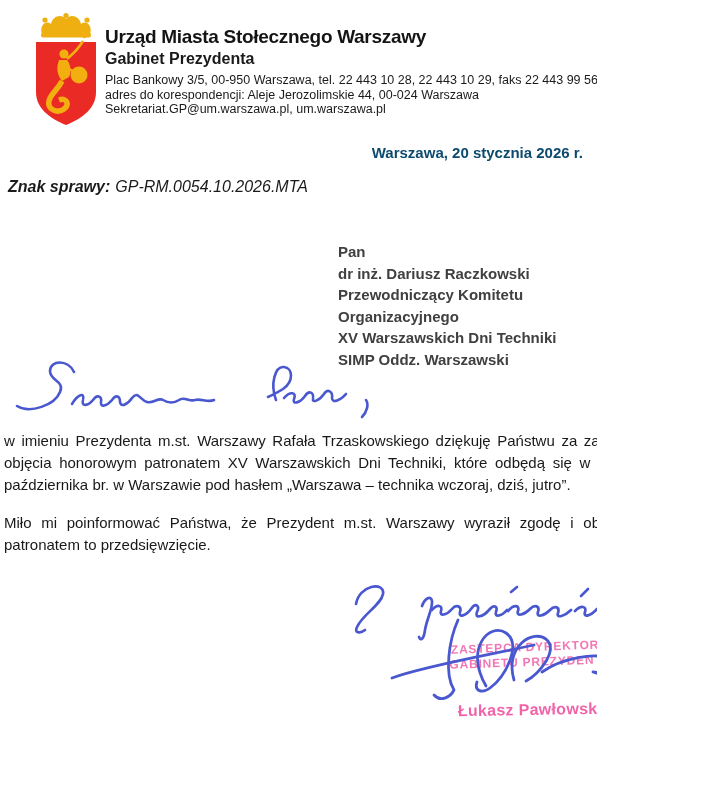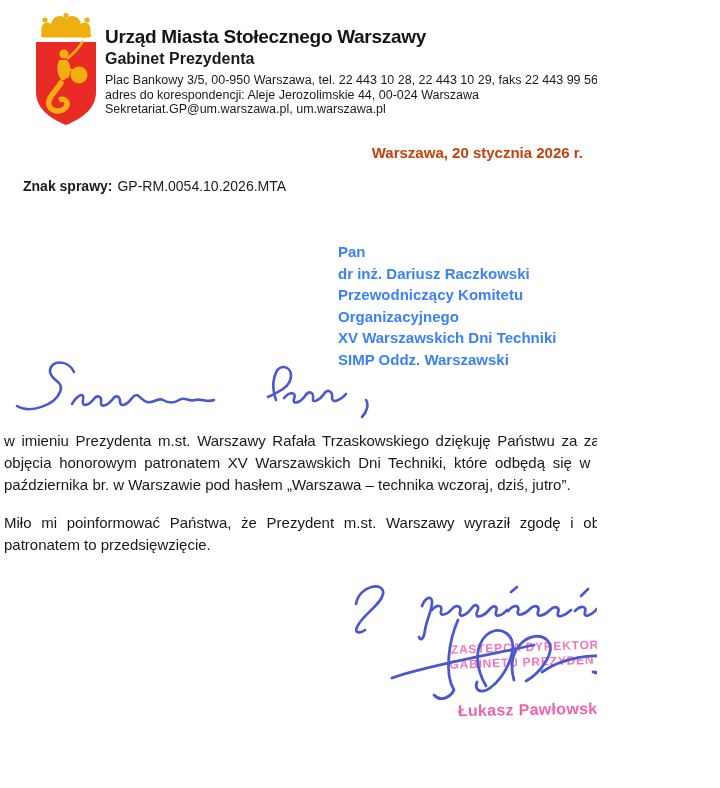--- a/index.html
+++ b/index.html
@@ -20,29 +20,29 @@
   .org-name {
     font-size: 19px; font-weight: 700; letter-spacing: -0.3px; color: #141414;
   }
   .dept { font-size: 16px; font-weight: 700; margin-top: 2px; color: #1a1a1a; }
   .addr-block { margin-top: 5px; }
   .addr-line { font-size: 12.5px; font-weight: 400; line-height: 14.5px; color: #1a1a1a; }
 
   
   .dateline {
     position: absolute; top: 144px; right: 14px;
-    font-size: 15px; font-weight: 600; color: #c2410c;
+    font-size: 15px; font-weight: 600; color: #0c4a6e;
   }
-  .case-line { position: absolute; top: 178px; left: 23px; font-size: 14px; }
+  .case-line { position: absolute; top: 178px; left: 8px; font-size: 16px; font-style: italic; }
   .case-label { font-weight: 700; }
   .case-number { font-weight: 500; margin-left: 5px; }
 
   
   .recipient { position: absolute; top: 241px; left: 338px; }
-  .recipient-line { font-size: 15px; font-weight: 700; line-height: 21.5px; color: #3b82f6; }
+  .recipient-line { font-size: 15px; font-weight: 700; line-height: 21.5px; color: #404040; }
 
   
   .ink { stroke: #4a58d0; fill: none; stroke-linecap: round; stroke-linejoin: round; }
   .salutation-hw { position: absolute; left: 8px; top: 356px; }
   .closing-hw { position: absolute; left: 338px; top: 578px; z-index: 2; }
   .signature-hw { position: absolute; left: 384px; top: 614px; z-index: 3; }
 
   
   .body-par {
     position: absolute; left: 4px; width: 684px;

